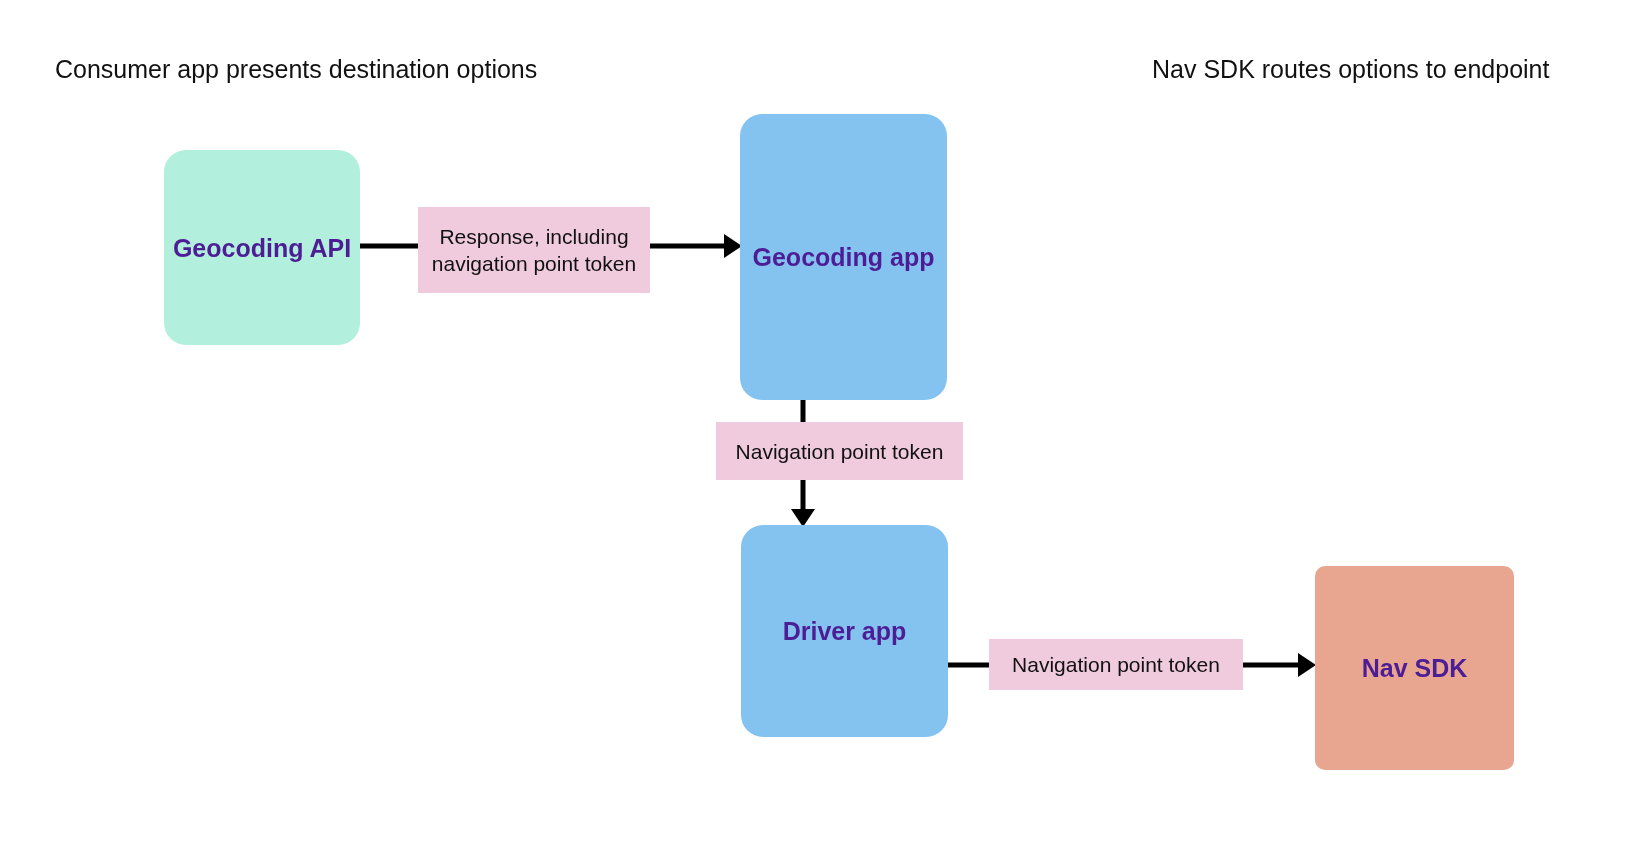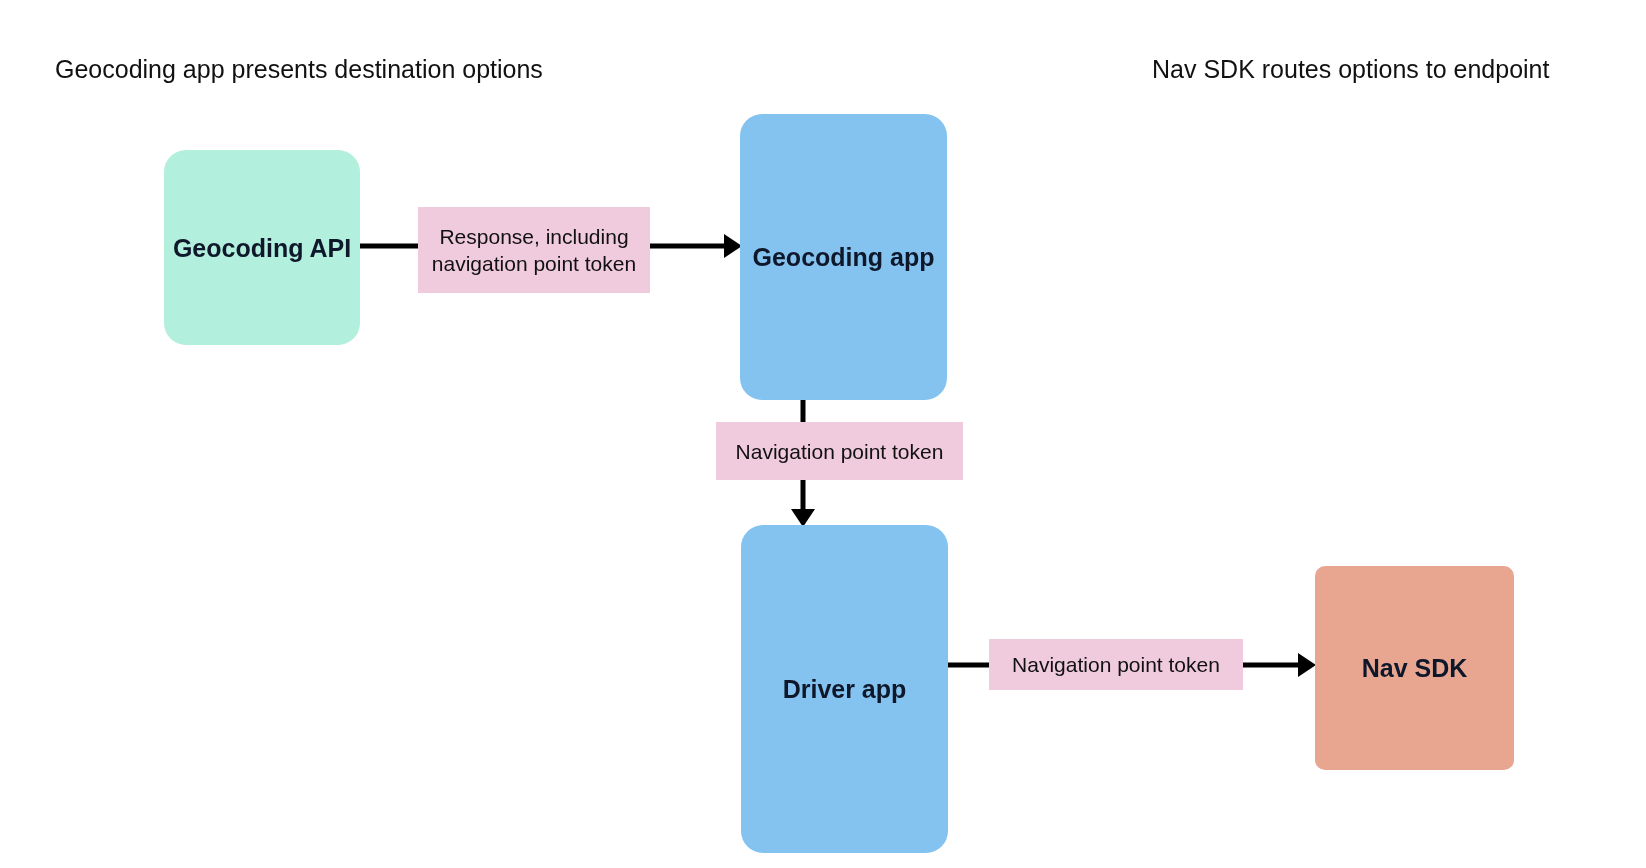--- a/index.html
+++ b/index.html
@@ -30,21 +30,21 @@
     position: absolute;
     border-radius: 22px;
     display: flex;
     align-items: center;
     justify-content: center;
     box-sizing: border-box;
   }
   .node-label {
     font-size: 25px;
     font-weight: 700;
-    color: #0f172a;
+    color: #4c1d95;
     text-align: center;
     line-height: 30px;
   }
   .edge-label {
     position: absolute;
     display: flex;
     align-items: center;
     justify-content: center;
     box-sizing: border-box;
     text-align: center;
@@ -59,21 +59,21 @@
   .connector svg {
     display: block;
     overflow: visible;
   }
 </style>
 </head>
 <body>
 
 <div id="canvas">
 
-  <div class="col-header" style="left:55px; top:54px;">Geocoding app presents destination options</div>
+  <div class="col-header" style="left:55px; top:54px;">Consumer app presents destination options</div>
   <div class="col-header" style="left:1152px; top:54px;">Nav SDK routes options to endpoint</div>
 
   <div class="connector" style="left:360px; top:228px; width:382px; height:36px;">
     <svg width="382" height="36" viewBox="0 0 382 36" aria-hidden="true">
       <line x1="0" y1="18" x2="366" y2="18" stroke="#000000" stroke-width="5"></line>
       <polygon points="364,6 382,18 364,30" fill="#000000"></polygon>
     </svg>
   </div>
 
   <div class="connector" style="left:785px; top:399px; width:36px; height:128px;">
@@ -91,21 +91,21 @@
   </div>
 
   <div class="node" style="left:164px; top:150px; width:196px; height:195px; background:#b2efdc;">
     <span class="node-label">Geocoding API</span>
   </div>
 
   <div class="node" style="left:740px; top:114px; width:207px; height:286px; background:#84c3f0;">
     <span class="node-label">Geocoding app</span>
   </div>
 
-  <div class="node" style="left:741px; top:525px; width:207px; height:328px; background:#84c3f0;">
+  <div class="node" style="left:741px; top:525px; width:207px; height:212px; background:#84c3f0;">
     <span class="node-label">Driver app</span>
   </div>
 
   <div class="node" style="left:1315px; top:566px; width:199px; height:204px; background:#e8a691;border-radius:10px;">
     <span class="node-label">Nav SDK</span>
   </div>
 
   <div class="edge-label" style="left:418px; top:207px; width:232px; height:86px; background:#f0cbdd;">
     <span>Response, including navigation point token</span>
   </div>

